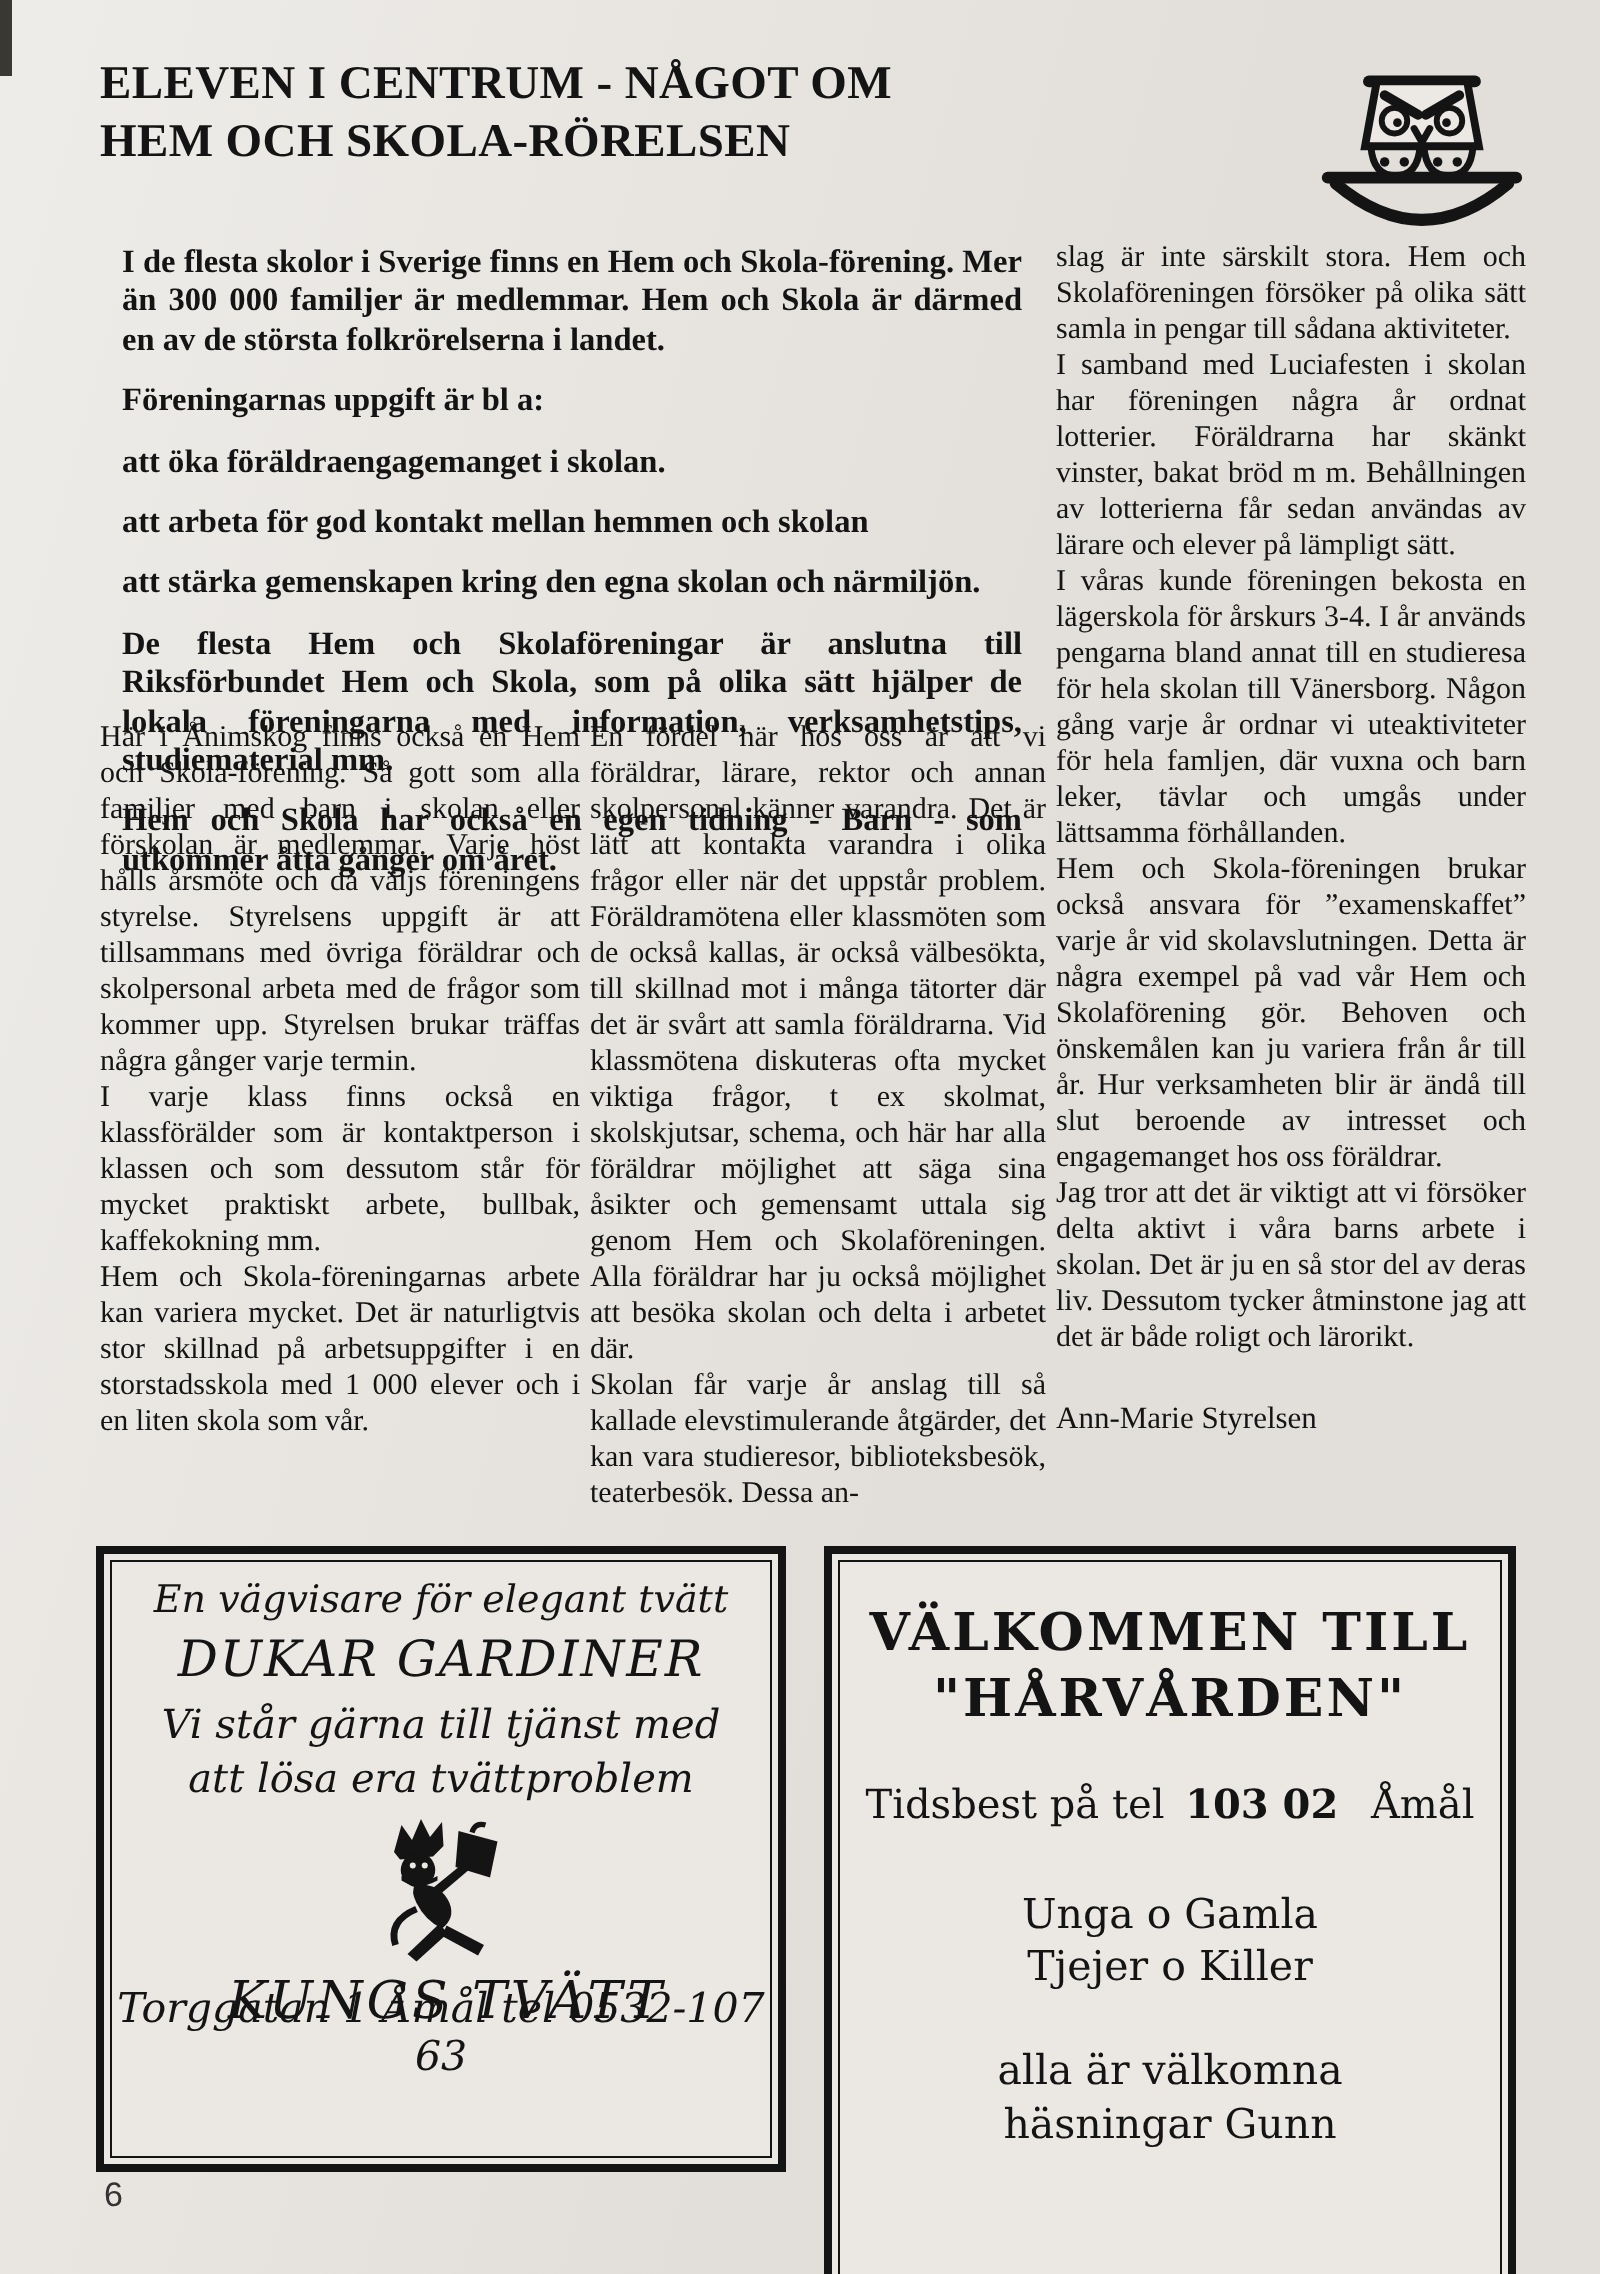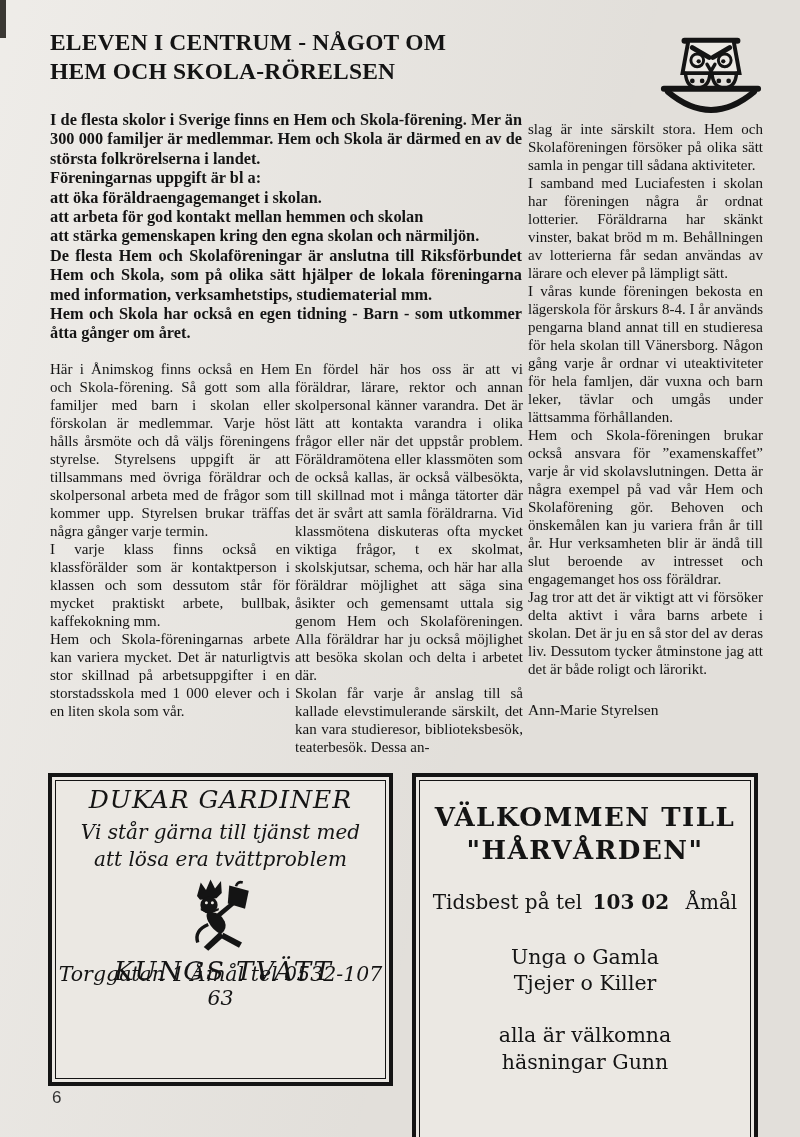--- a/index.html
+++ b/index.html
@@ -10,21 +10,21 @@
     background-image:linear-gradient(105deg, rgba(255,255,255,.25), rgba(0,0,0,.03) 60%);
     overflow:hidden;color:#141414;
   }
   .scan-artifact{position:absolute;left:0;top:0;width:6px;height:38px;background:#3a3833;}
   .title{
     position:absolute;left:50px;top:28px;width:480px;
     font-weight:bold;font-size:23.5px;line-height:1.22;letter-spacing:.2px;
   }
   .owl{position:absolute;left:656px;top:30px;width:108px;height:98px;}
   .intro{position:absolute;left:50px;top:110px;width:472px;}
-  .intro p{margin:0;font-weight:bold;font-size:16.3px;line-height:1.19;text-align:justify;}
+  .intro p{margin:11px;font-weight:bold;font-size:16.3px;line-height:1.19;text-align:justify;}
   .bodycol{position:absolute;font-size:15px;line-height:1.2;}
   .bodycol p{margin:0;text-align:justify;}
   .col1{left:50px;top:360px;width:240px;}
   .col2{left:295px;top:360px;width:228px;}
   .col3{left:528px;top:120px;width:235px;}
   .signature{margin-top:22px;font-size:15.5px;line-height:1.25;}
   .signature div{margin:0;}
   .adbox{
     position:absolute;border:4px solid #141414;padding:3px;
     background:#ebe8e3;box-sizing:border-box;
@@ -94,37 +94,38 @@
       <p>Hem och Skola har också en egen tidning - Barn - som utkommer åtta gånger om året.</p>
     </div>
 
   <div class="bodycol col1">
       <p>Här i Ånimskog finns också en Hem och Skola-förening. Så gott som alla familjer med barn i skolan eller förskolan är medlemmar. Varje höst hålls årsmöte och då väljs föreningens styrelse. Styrelsens uppgift är att tillsammans med övriga föräldrar och skolpersonal arbeta med de frågor som kommer upp. Styrelsen brukar träffas några gånger varje termin.</p>
       <p>I varje klass finns också en klassförälder som är kontaktperson i klassen och som dessutom står för mycket praktiskt arbete, bullbak, kaffekokning mm.</p>
       <p>Hem och Skola-föreningarnas arbete kan variera mycket. Det är naturligtvis stor skillnad på arbetsuppgifter i en storstadsskola med 1 000 elever och i en liten skola som vår.</p>
     </div>
   <div class="bodycol col2">
       <p>En fördel här hos oss är att vi föräldrar, lärare, rektor och annan skolpersonal känner varandra. Det är lätt att kontakta varandra i olika frågor eller när det uppstår problem. Föräldramötena eller klassmöten som de också kallas, är också välbesökta, till skillnad mot i många tätorter där det är svårt att samla föräldrarna. Vid klassmötena diskuteras ofta mycket viktiga frågor, t ex skolmat, skolskjutsar, schema, och här har alla föräldrar möjlighet att säga sina åsikter och gemensamt uttala sig genom Hem och Skolaföreningen. Alla föräldrar har ju också möjlighet att besöka skolan och delta i arbetet där.</p>
-      <p>Skolan får varje år anslag till så kallade elevstimulerande särskilt, det kan vara studieresor, biblioteksbesök, teaterbesök. Dessa an-</p>
+      <p>Skolan får varje år anslag till så kallade elevstimulerande åtgärder, det kan vara studieresor, biblioteksbesök, teaterbesök. Dessa an-</p>
     </div>
   <div class="bodycol col3">
     <div>
         <p>slag är inte särskilt stora. Hem och Skolaföreningen försöker på olika sätt samla in pengar till sådana aktiviteter.</p>
         <p>I samband med Luciafesten i skolan har föreningen några år ordnat lotterier. Föräldrarna har skänkt vinster, bakat bröd m m. Behållningen av lotterierna får sedan användas av lärare och elever på lämpligt sätt.</p>
-        <p>I våras kunde föreningen bekosta en lägerskola för årskurs 8-4. I år används pengarna bland annat till en studieresa för hela skolan till Vänersborg. Någon gång varje år ordnar vi uteaktiviteter för hela famljen, där vuxna och barn leker, tävlar och umgås under lättsamma förhållanden.</p>
+        <p>I våras kunde föreningen bekosta en lägerskola för årskurs 3-4. I år används pengarna bland annat till en studieresa för hela skolan till Vänersborg. Någon gång varje år ordnar vi uteaktiviteter för hela famljen, där vuxna och barn leker, tävlar och umgås under lättsamma förhållanden.</p>
         <p>Hem och Skola-föreningen brukar också ansvara för ”examenskaffet” varje år vid skolavslutningen. Detta är några exempel på vad vår Hem och Skolaförening gör. Behoven och önskemålen kan ju variera från år till år. Hur verksamheten blir är ändå till slut beroende av intresset och engagemanget hos oss föräldrar.</p>
         <p>Jag tror att det är viktigt att vi försöker delta aktivt i våra barns arbete i skolan. Det är ju en så stor del av deras liv. Dessutom tycker åtminstone jag att det är både roligt och lärorikt.</p>
       </div>
     <div class="signature">
         <div>Ann-Marie Styrelsen</div>
       </div>
   </div>
 
   <div class="adbox ad-left">
     <div class="adbox-inner script">
+      <div class="kungs-tagline">En vägvisare för elegant tvätt</div>
       <div class="kungs-service">DUKAR GARDINER</div>
       <div class="kungs-pitch">Vi står gärna till tjänst med</div>
       <div class="kungs-pitch">att lösa era tvättproblem</div>
       <div class="kungs-brandrow">
         <span class="cat-logo">
           <svg viewBox="0 0 100 104" width="86" height="78" aria-hidden="true" fill="#141414">
             <polygon points="14,24 19,6 26,16 32,2 38,14 46,4 47,20 40,27 18,29"></polygon>
             <circle cx="30" cy="36" r="11.5"></circle>
             <circle cx="26.5" cy="33" r="2" fill="#ebe8e3"></circle>
             <circle cx="34.5" cy="33" r="2" fill="#ebe8e3"></circle>

